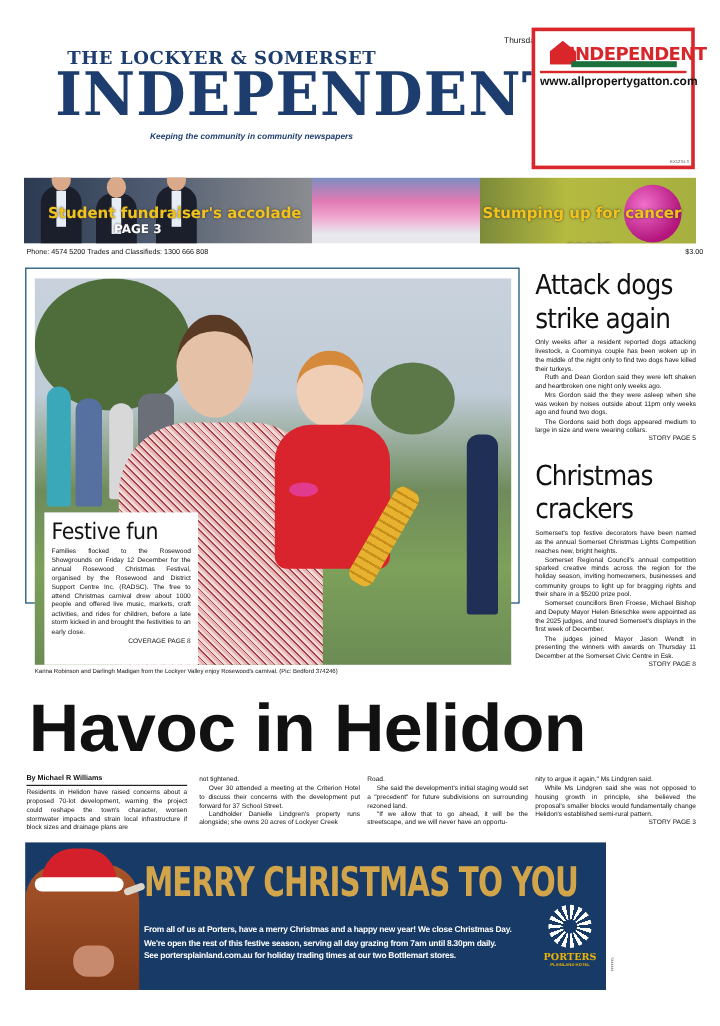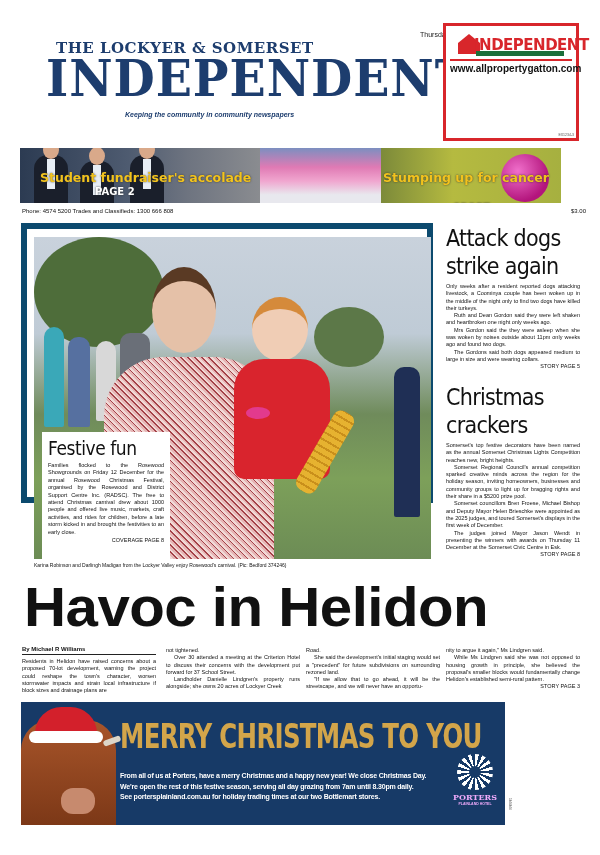--- a/index.html
+++ b/index.html
@@ -24,31 +24,31 @@
   #ad-url { font-weight: bold; font-size: 10px; text-align: center; }
   #ad-code { position: absolute; right: 2px; bottom: 1px; font-size: 3.5px; color: #555; }
 
   
   #teaser { left: 20px; top: 148px; width: 560px; height: 55px; overflow: hidden; }
   #teaser-left { position: absolute; left: 0; top: 0; width: 240px; height: 55px; background: linear-gradient(90deg,#2c3b52 0%,#4e5b70 45%,#6e7480 70%,#8a8c90 100%); }
   .suit { position: absolute; bottom: 0; width: 34px; height: 48px; background: #1a1f2b; border-radius: 14px 14px 0 0; }
   .suit::before { content:""; position:absolute; left: 9px; top: -14px; width: 16px; height: 18px; border-radius: 50%; background: #d9a98a; }
   .shirt { position: absolute; left: 13px; top: 4px; width: 8px; height: 30px; background: #e8eef5; }
   #teaser-mid { position: absolute; left: 240px; top: 0; width: 140px; height: 55px; background: linear-gradient(180deg,#7c8fc0 0%, #e07ab4 35%, #f0a6cf 60%, #e8e8ee 85%); }
-  #teaser-right { position: absolute; left: 361px; top: 0; width: 180px; height: 68px; background: linear-gradient(90deg,#7c8a3a 0%,#b5ba40 40%,#a6b040 100%); }
+  #teaser-right { position: absolute; left: 380px; top: 0; width: 180px; height: 68px; background: linear-gradient(90deg,#7c8a3a 0%,#b5ba40 40%,#a6b040 100%); }
   #ball { position: absolute; right: 12px; top: 6px; width: 48px; height: 48px; border-radius: 50%; background: radial-gradient(circle at 35% 35%, #f06fcb, #b3157c 70%); }
   .teaser-head { position: absolute; font-family: "DejaVu Sans", sans-serif; font-weight: bold; color: #f2c31d; font-size: 12.5px; text-shadow: 0 0 2px #333; white-space: nowrap; }
   .teaser-sub { position: absolute; font-family: "DejaVu Sans", sans-serif; font-weight: bold; color: #fff; font-size: 10px; text-shadow: 0 0 2px #333; }
 
   
   #info-line { left: 22px; top: 208px; font-size: 6px; color: #111; }
   #price { left: 571px; top: 208px; font-size: 6px; }
 
   
-  #photo-box { left: 21px; top: 223px; width: 412px; height: 280px; border: 6px solid #0c4a6e; }
+  #photo-box { left: 21px; top: 223px; width: 412px; height: 280px; border: 1px solid #0c4a6e; }
   #photo { position: absolute; left: 7px; top: 8px; width: 397px; height: 322px; overflow: hidden; background: linear-gradient(180deg,#c9d2dc 0%, #bfcbd6 30%, #6f8b5b 55%, #7da05a 75%, #6c8c55 100%); }
   .tree { position: absolute; border-radius: 50%; background: #4e6d3a; }
   .person { position: absolute; background: #3b4f73; border-radius: 10px 10px 2px 2px; }
   #woman { position: absolute; left: 60px; top: 20px; width: 180px; height: 302px; }
   #woman .head { position: absolute; left: 58px; top: 10px; width: 64px; height: 86px; border-radius: 50%; background: #e5c1a8; border-top: 14px solid #5a3a24; }
   #woman .body { position: absolute; left: 10px; top: 100px; width: 170px; height: 210px; border-radius: 60px 60px 0 0; background: repeating-linear-gradient(45deg,#e6b6b6 0 2px,#a5434a 2px 3px,#f1d9d6 3px 5px); }
   #girl { position: absolute; left: 200px; top: 60px; width: 110px; height: 262px; }
   #girl .head { position: absolute; left: 18px; top: 0; width: 56px; height: 64px; border-radius: 50%; background: #f0cdb5; border-top: 12px solid #d58a3b; }
   #girl .body { position: absolute; left: 0; top: 62px; width: 96px; height: 120px; background: #d9242d; border-radius: 30px 30px 10px 10px; }
   #corn { position: absolute; left: 280px; top: 170px; width: 22px; height: 90px; background: repeating-linear-gradient(0deg,#e6b230 0 5px,#c98f1b 5px 7px); border-radius: 8px; transform: rotate(30deg); }
@@ -75,21 +75,21 @@
 
   
   #ad-porters { left: 21px; top: 702px; width: 484px; height: 123px; background: #173a67; overflow: hidden; }
   #cow { position: absolute; left: 0; top: 18px; width: 95px; height: 105px; background: linear-gradient(180deg,#a8552a,#7c3817); border-radius: 30px 30px 0 0; }
   #cow .snout { position: absolute; left: 40px; top: 68px; width: 34px; height: 26px; border-radius: 12px; background: #c78a6e; }
   #hat { position: absolute; left: 14px; top: 5px; width: 62px; height: 30px; background: #d3202b; border-radius: 30px 30px 4px 4px; }
   #hat::after { content:""; position: absolute; left: -6px; bottom: -6px; width: 74px; height: 12px; border-radius: 6px; background: #fff; }
   #horn { position: absolute; left: 82px; top: 36px; width: 18px; height: 6px; background: #ddd6c8; border-radius: 3px; transform: rotate(-20deg); }
   #porters-head { position: absolute; left: 99px; top: 15px; font-family: "DejaVu Sans", sans-serif; font-weight: bold; color: #d3a54a; font-size: 34px; line-height: 38px; letter-spacing: -1px; transform: scaleX(0.72); transform-origin: left; white-space: nowrap; }
   #porters-text { position: absolute; left: 99px; top: 69px; color: #fff; font-size: 7px; line-height: 10.5px; font-weight: bold; width: 380px; letter-spacing: -0.2px; }
-  #porters-logo { position: absolute; left: 428px; top: 52px; width: 52px; text-align: center; color: #f0abfc; }
+  #porters-logo { position: absolute; left: 428px; top: 52px; width: 52px; text-align: center; color: #eab308; }
   #sunburst { display: block; margin: 0 auto; width: 36px; height: 36px; border-radius: 50%; background: repeating-conic-gradient(#fff 0 12deg, transparent 12deg 24deg); position: relative; }
   #sunburst::after { content:""; position: absolute; left: 12px; top: 12px; width: 12px; height: 12px; border-radius: 50%; background: #173a67; }
   #porters-name { font-family: "DejaVu Serif", serif; font-weight: bold; font-size: 8px; line-height: 9px; margin-top: 3px; }
   #porters-sub { font-size: 3.5px; font-weight: bold; }
   #ad-code2 { left: 508px; top: 798px; font-size: 3px; writing-mode: vertical-rl; color: #555; }
 </style>
 </head>
 <body>
 
 <div class="abs" id="date">Thursday, 18 December, 2025</div>
@@ -113,21 +113,21 @@
     <div class="suit" style="left:14px;">
         <span class="shirt"></span>
       </div>
     <div class="suit" style="left:60px;height:42px;">
         <span class="shirt"></span>
       </div>
     <div class="suit" style="left:110px;">
         <span class="shirt"></span>
       </div>
     <div class="teaser-head" style="left:20px;top:22px;">Student fundraiser's accolade</div>
-    <div class="teaser-sub" style="left:75px;top:38px;">PAGE 2</div>
+    <div class="teaser-sub" style="left:75px;top:38px;">PAGE 3</div>
   </div>
   <div id="teaser-mid"></div>
   <div id="teaser-right">
     <div id="ball"></div>
     <div class="teaser-head" style="left:2px;top:22px;">Stumping up for cancer</div>
     <div class="teaser-sub" style="left:72px;top:38px;margin-top:16px;">SPORT</div>
   </div>
 </div>
 
 <div class="abs" id="info-line">Phone: 4574 5200   Trades and Classifieds: 1300 666 808</div>

